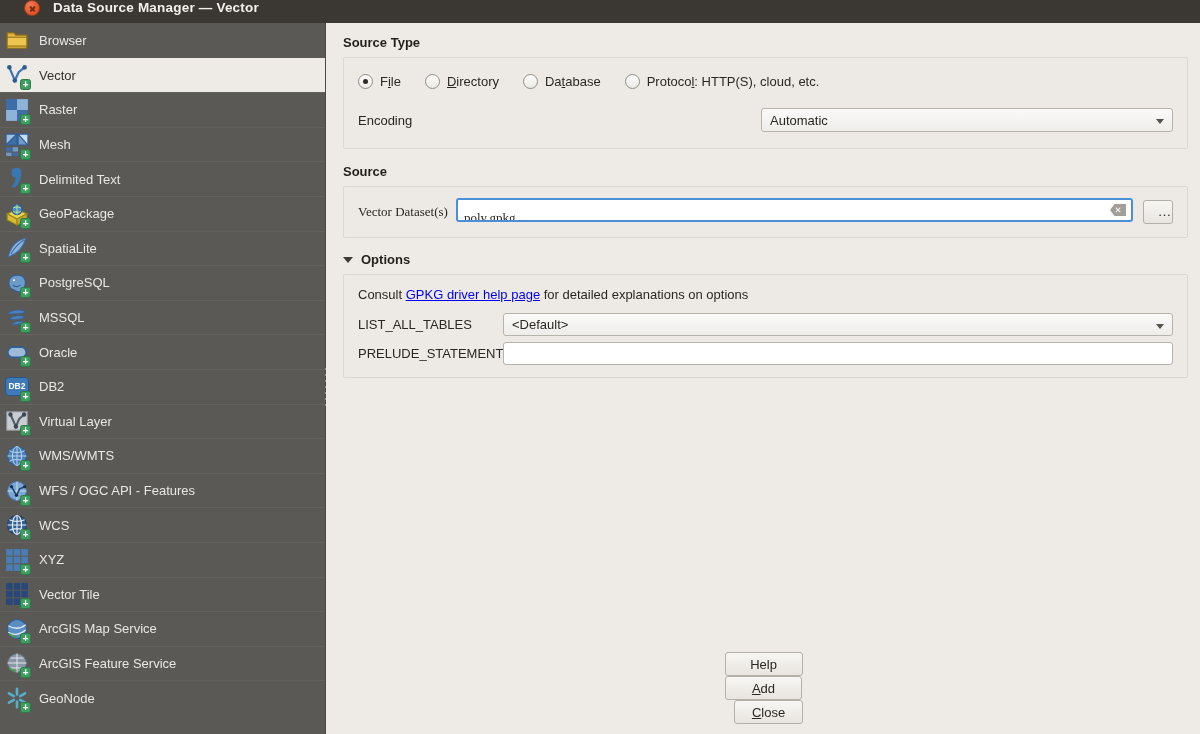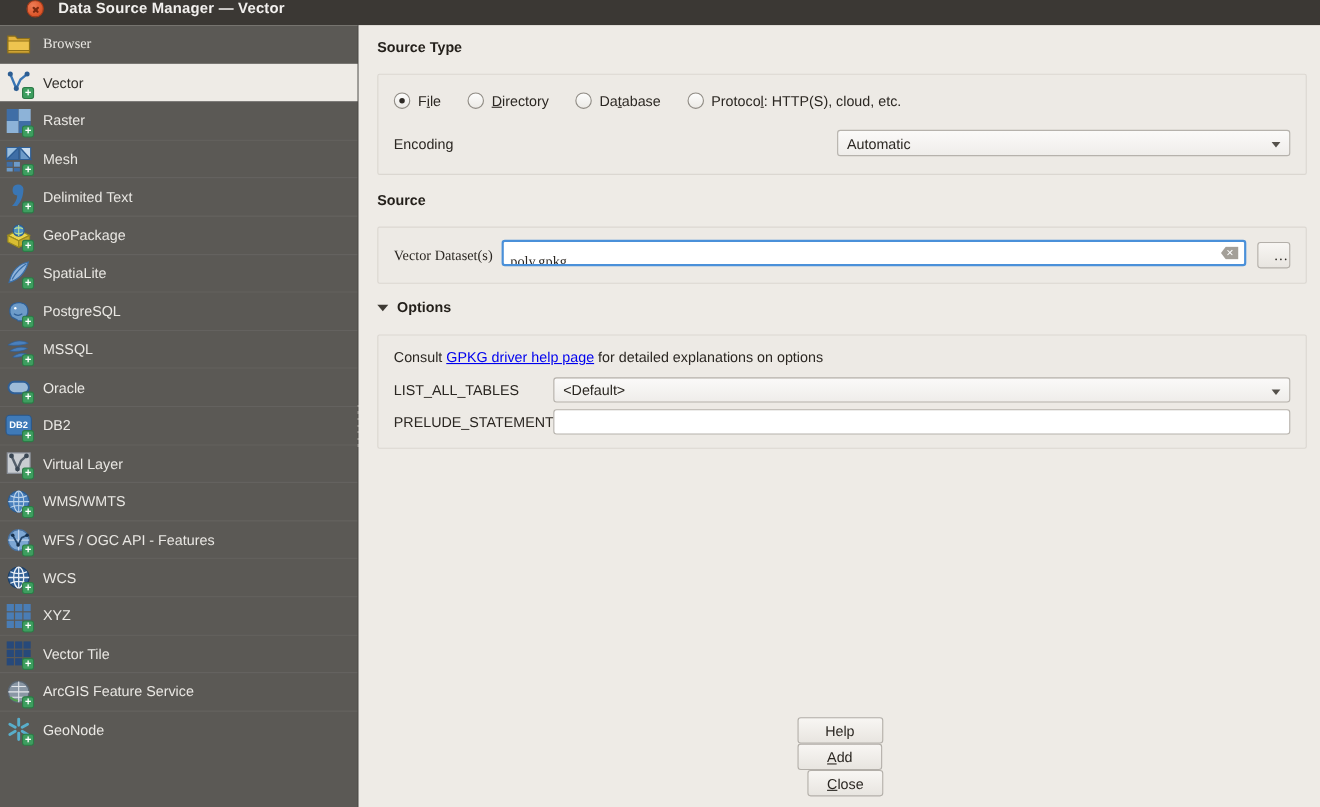--- a/index.html
+++ b/index.html
@@ -13,36 +13,36 @@
   .tb-x::before, .tb-x::after { content:""; position:absolute; left:3.5px; top:6.5px; width:7px; height:1.6px; background:#7c2a10; border-radius:1px; }
   .tb-x::before { transform:rotate(45deg); }
   .tb-x::after { transform:rotate(-45deg); }
   .tb-title { color:#f2f0ee; font-weight:bold; font-size:13.5px; margin-left:13px; letter-spacing:.2px; }
 
   .win { display:flex; height:711px; }
 
   
   .sidebar { width:326px; background:#5b5955; flex:none; position:relative; border-right:1px solid #4a4845; }
   .sb-item { height:34.6px; display:flex; align-items:center; padding-left:4px; cursor:pointer; border-top:1px solid rgba(255,255,255,0.06); }
-  .sb-item:first-child { border-top:none;font-family:Liberation Serif, serif; }
+  .sb-item:first-child { border-top:none; }
   .sb-item.selected { background:#eeebe6; border-top-color:transparent; }
   .sb-item.selected .sb-label { color:#33302c; }
   .sb-label { color:#e9e7e3; margin-left:9px; }
   .si { width:26px; height:26px; position:relative; flex:none; display:flex; align-items:center; justify-content:center; }
   .si svg { width:24px; height:24px; display:block; }
   .plus { position:absolute; right:-1px; bottom:-2px; width:11px; height:11px; background:#3d9e5f; border-radius:2.5px; border:1px solid #2c7a46; color:#fff; font-weight:bold; font-size:10px; line-height:9px; text-align:center; }
   .plus::before { content:"+"; }
   .db2-chip { background:#3f7ab8; border:1px solid #29578b; color:#fff; font-size:8.5px; font-weight:bold; border-radius:4px; padding:4px 2px; line-height:1; }
   .splitter { position:absolute; right:-4px; top:345px; width:4px; height:40px; background:repeating-linear-gradient(#a7a39d 0 2px, transparent 2px 6px); opacity:.8; }
 
   
   .main { flex:1; position:relative; padding:0 12px 0 17px; background:#eeebe6; }
   .sec-title { font-weight:bold; font-size:13px; color:#231f1a; }
   .t1 { margin-top:12px; }
-  .gbox { border:1px solid #dbd7d1; background:#edeae5; border-radius:2px; margin-top:17px; }
+  .gbox { border:1px solid #dbd7d1; background:#edeae5; border-radius:2px; margin-top:7px; }
   .gb1 { padding:16px 14px 16px; }
   .gb2 { padding:11px 14px;font-family:Liberation Serif, serif; }
   .gb3 { padding:9px 14px 12px; }
 
   .radio-row { display:flex; align-items:center; gap:24px; }
   .radio { display:flex; align-items:center; gap:7px; cursor:pointer; }
   .rb { width:15px; height:15px; border-radius:50%; background:linear-gradient(#fdfdfc,#eceae6); border:1px solid #908c85; position:relative; flex:none; }
   .rb.checked::after { content:""; position:absolute; left:4px; top:4px; width:5px; height:5px; border-radius:50%; background:#2e2a25; }
   .u { text-decoration:underline; }
 
@@ -308,20 +308,31 @@
               <rect x="1" y="15" width="6" height="6"></rect>
               <rect x="8" y="15" width="6" height="6"></rect>
               <rect x="15" y="15" width="6" height="6"></rect>
             </g>
           </svg>
         <i class="plus"></i>
       </span>
       <span class="sb-label">Vector Tile</span>
     </div>
 
+    <div class="sb-item">
+      <span class="si">
+        <svg viewBox="0 0 22 22">
+            <circle cx="11" cy="11" r="8.7" fill="#5b8ec2" stroke="#2c5d92"></circle>
+            <path d="M3 8c5 3 11 3 16-1M3 14c5 3 11 2 16-2" stroke="#dfe9f4" stroke-width="1.2" fill="none"></path>
+            <path d="M4 15.5c2 2 4.5 2.8 6.5 2.8" stroke="#4f9e4f" stroke-width="1.6" fill="none"></path>
+          </svg>
+        <i class="plus"></i>
+      </span>
+      <span class="sb-label">ArcGIS Map Service</span>
+    </div>
 
     <div class="sb-item">
       <span class="si">
         <svg viewBox="0 0 22 22">
             <circle cx="11" cy="11" r="8.7" fill="#8a97a5" stroke="#5a6672"></circle>
             <path d="M2.3 11h17.4M11 2.3v17.4" stroke="#e3e7ec" stroke-width=".9" fill="none"></path>
             <path d="M5 6.5h12M5 15.5h12" stroke="#e3e7ec" stroke-width=".9" fill="none"></path>
             <path d="M4 15.5c2 2 4.5 2.8 6.5 2.8" stroke="#4f9e4f" stroke-width="1.6" fill="none"></path>
           </svg>
         <i class="plus"></i>

